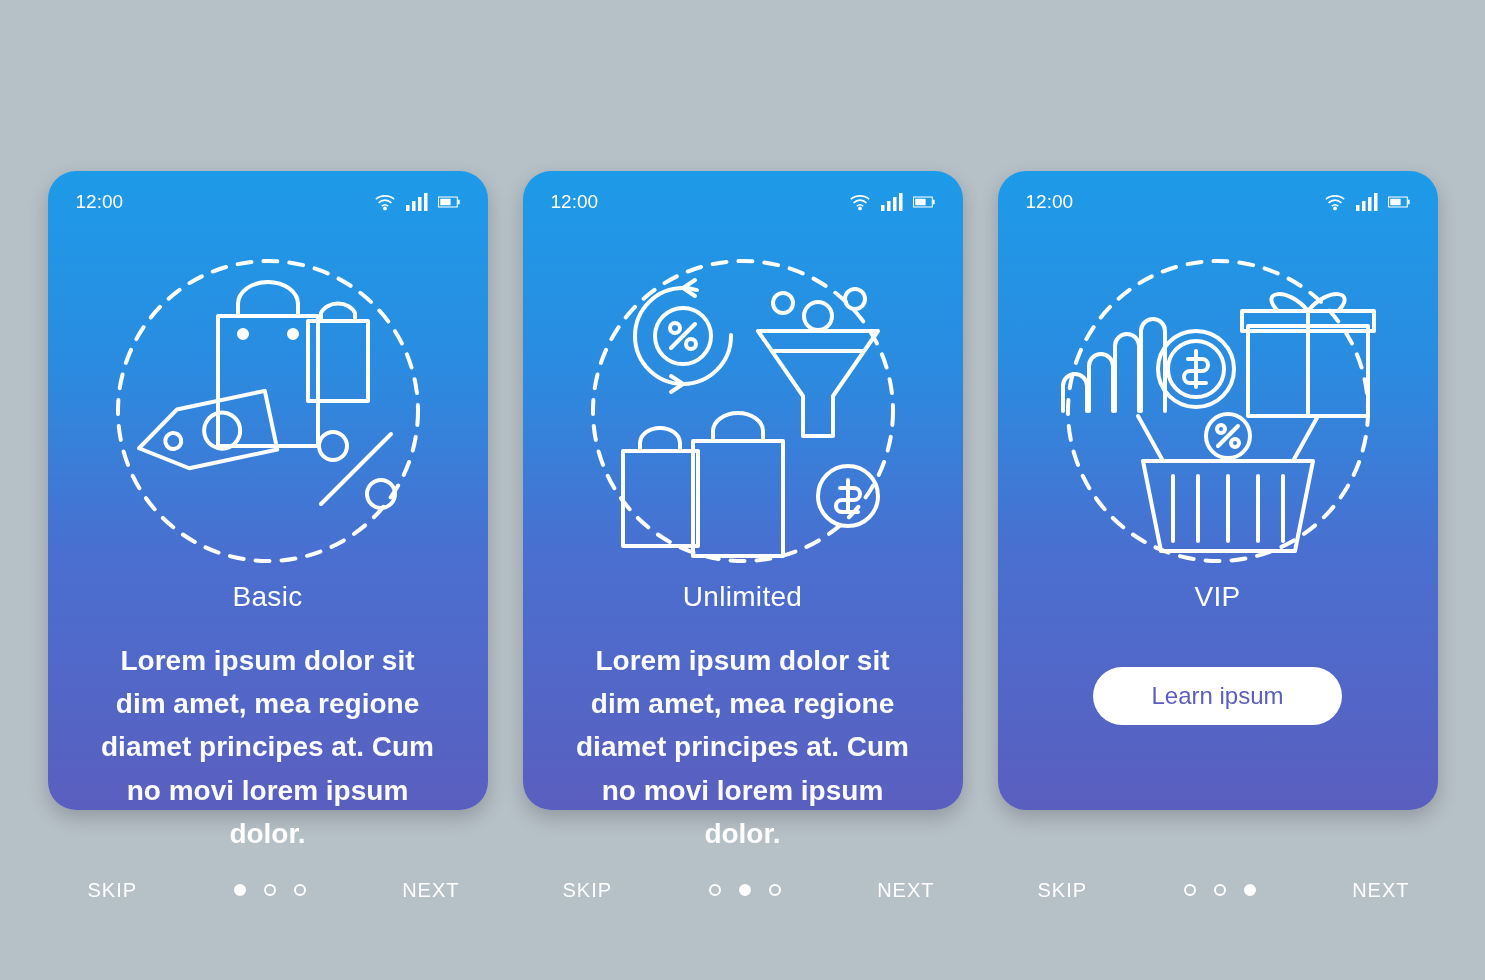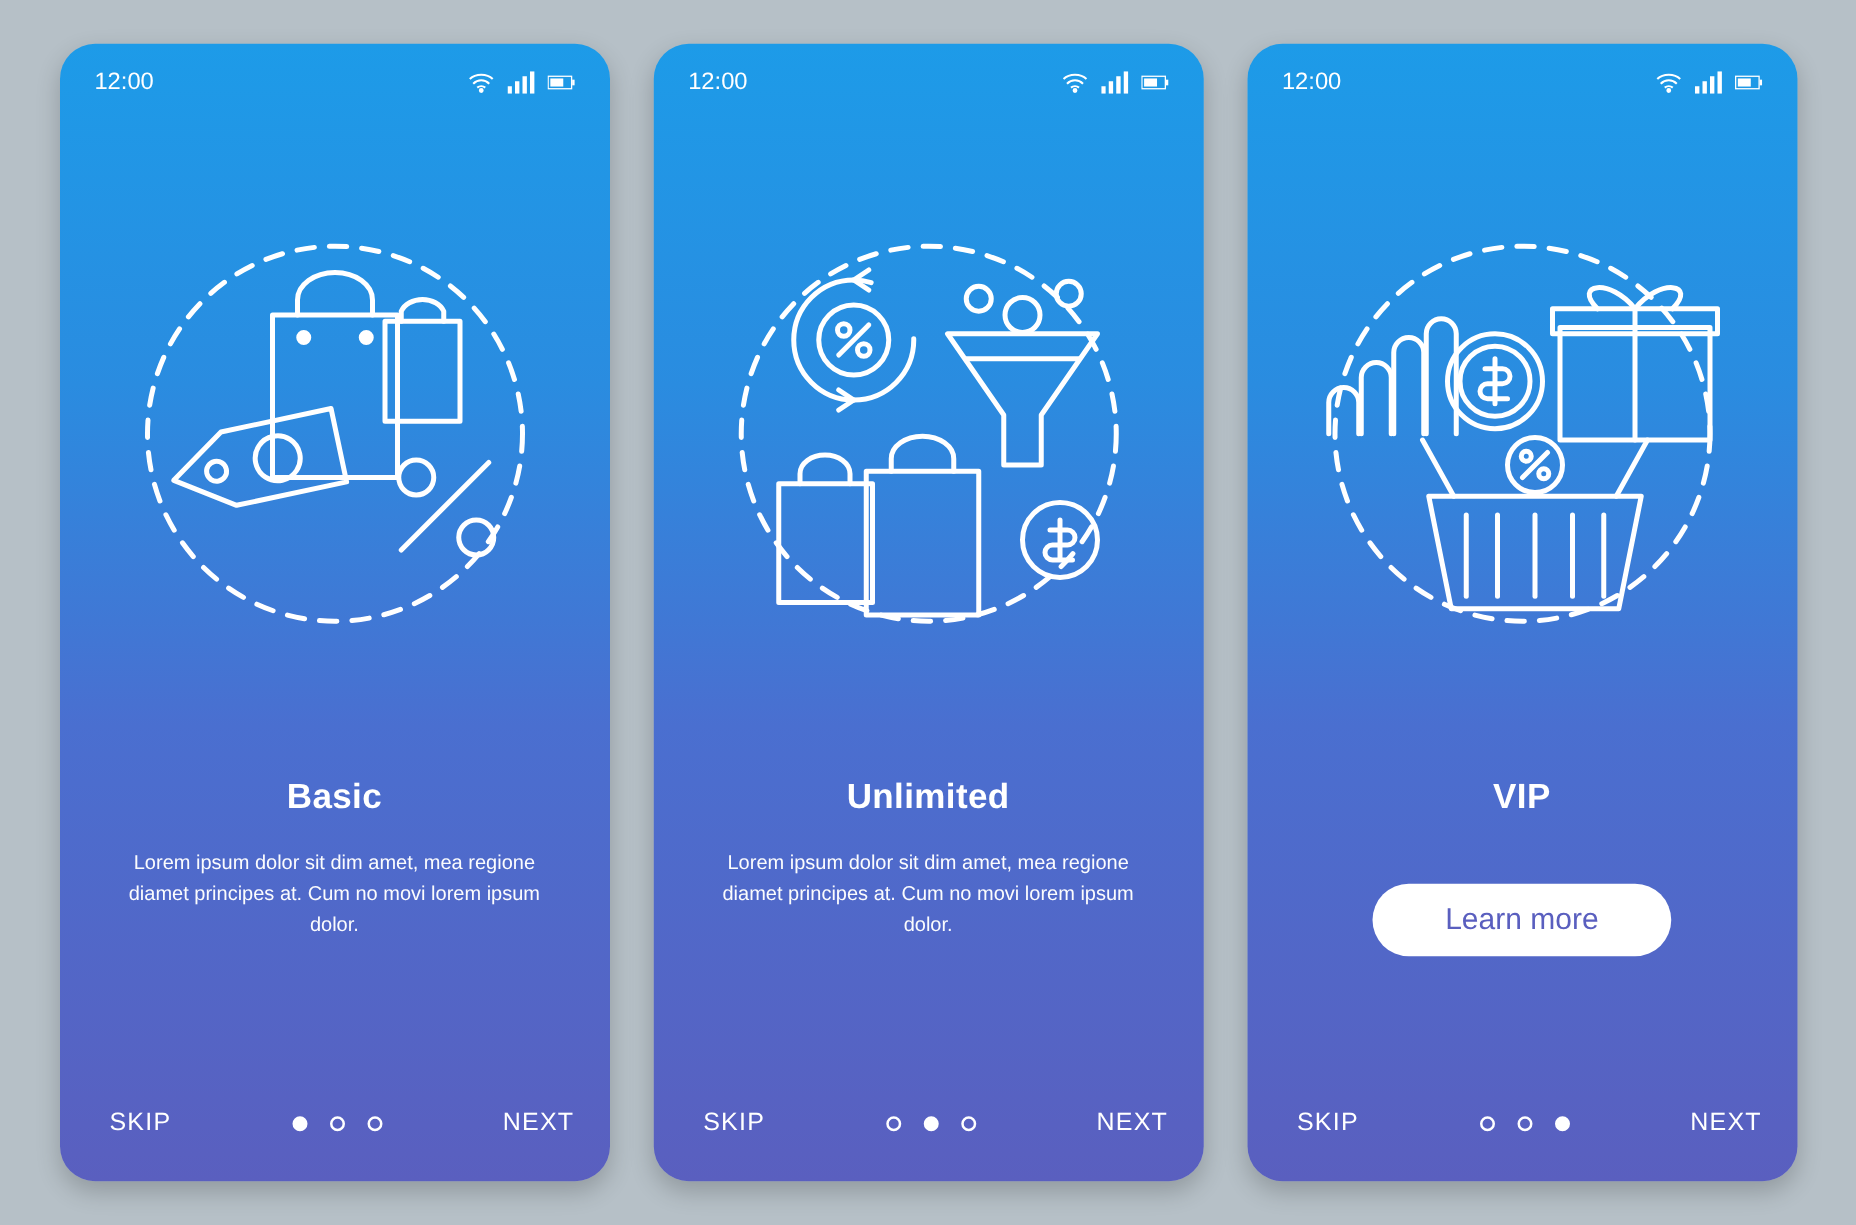--- a/index.html
+++ b/index.html
@@ -8,21 +8,21 @@
     width: 1485px;
     height: 980px;
     display: flex;
     justify-content: center;
     align-items: center;
     gap: 35px;
     font-family: -apple-system, BlinkMacSystemFont, "Segoe UI", Arial, sans-serif;
   }
   .phone {
     width: 440px;
-    height: 910px;
+    height: 639px;
     background: linear-gradient(180deg, #1d9be8 0%, #2a8ce0 30%, #4a6fd0 60%, #5a5fbf 100%);
     border-radius: 28px;
     box-shadow: 0 8px 20px rgba(0,0,0,0.2);
     position: relative;
     color: #fff;
     display: flex;
     flex-direction: column;
   }
   .status-bar {
     display: flex;
@@ -48,29 +48,28 @@
   .content {
     text-align: center;
     padding: 0 45px 20px 45px;
     min-height: 280px;
     display:flex;
     flex-direction:column;
     align-items:center;
   }
   .title {
     font-size: 28px;
-    font-weight: 700;
+    font-weight: 400;
     margin-bottom: 26px;
     letter-spacing: 0.3px;
-    margin-top: 32px;
   }
   .desc {
-    font-size: 16px;
+    font-size: 28px;
     line-height: 1.55;
-    font-weight: 400;
+    font-weight: 700;
     opacity: 0.98;
   }
   .cta {
     margin-top: 28px;
     background: #fff;
     color: #5a5fbf;
     border: none;
     padding: 15px 58px;
     border-radius: 999px;
     font-size: 24px;
@@ -306,21 +305,21 @@
         <circle cx="85" cy="5" r="22"></circle>
         <circle cx="78" cy="-2" r="4"></circle>
           <circle cx="92" cy="12" r="4"></circle>
           <line x1="75" y1="15" x2="95" y2="-5"></line>
       </g>
     </svg>
   </div>
 
   <div class="content">
     <div class="title">VIP</div>
-    <button class="cta">Learn more</button>
+    <button class="cta">Learn ipsum</button>
   </div>
 
   <div class="footer">
     <span class="skip">SKIP</span>
     <div class="dots">
       <span class="dot"></span>
       <span class="dot"></span>
       <span class="dot filled"></span>
     </div>
     <span class="next">NEXT</span>

